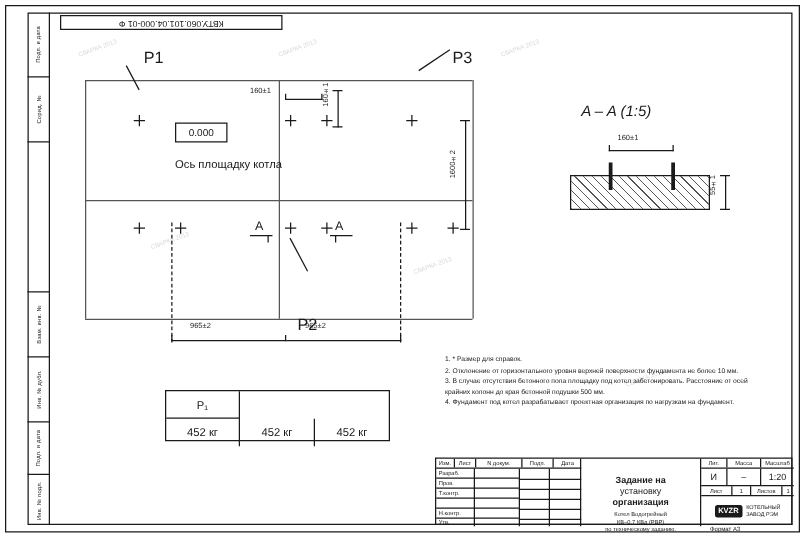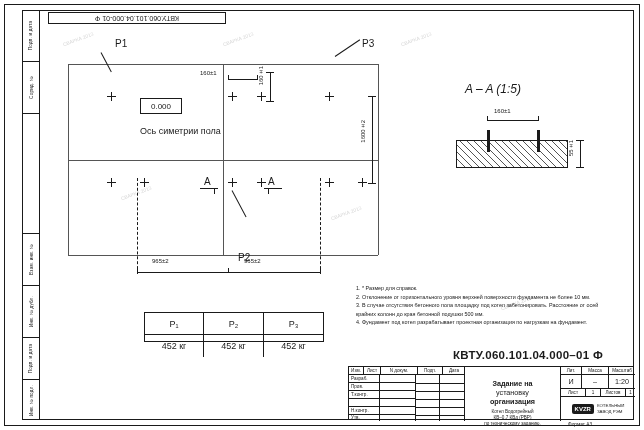--- a/index.html
+++ b/index.html
@@ -5,21 +5,21 @@
   html,body{margin:0;padding:0;background:#ffffff;}
   body{width:644px;height:430px;overflow:hidden;font-family:"Liberation Sans",sans-serif;color:#1a1a1a;}
   #sheet{position:relative;width:644px;height:430px;background:#fff;}
   .frame-outer{position:absolute;left:4px;top:4px;width:636px;height:422px;border:1px solid #1a1a1a;box-sizing:border-box;}
   .frame-inner{position:absolute;left:22px;top:10px;width:612px;height:410px;border:1px solid #1a1a1a;box-sizing:border-box;}
   .lcol{position:absolute;left:22px;top:10px;width:18px;height:410px;border-right:1px solid #1a1a1a;box-sizing:border-box;}
   .lcell{position:absolute;left:0;width:18px;border-bottom:1px solid #1a1a1a;box-sizing:border-box;
          display:flex;align-items:center;justify-content:center;}
   .vtext{transform:rotate(-90deg);white-space:nowrap;font-size:4.6px;letter-spacing:.2px;}
   .dim{position:absolute;font-size:6px;white-space:nowrap;}
-  .lbl{position:absolute;font-size:10px;white-space:nowrap;}
+  .lbl{position:absolute;font-size:13px;white-space:nowrap;}
   .tick{position:absolute;background:#1a1a1a;width:1px;height:5px;}
   .dl{position:absolute;background:#1a1a1a;height:1px;}
   .dv{position:absolute;background:#1a1a1a;width:1px;}
   .thin-h{position:absolute;border-top:1px solid #555;}
   .thin-v{position:absolute;border-left:1px solid #555;}
   .plus{position:absolute;width:9px;height:9px;}
   .plus:before,.plus:after{content:"";position:absolute;background:#1a1a1a;}
   .plus:before{left:0;top:4px;width:9px;height:1px;}
   .plus:after{top:0;left:4px;height:9px;width:1px;}
   .boxlbl{position:absolute;border:1px solid #1a1a1a;font-size:8px;display:flex;align-items:center;justify-content:center;background:#fff;}
@@ -130,21 +130,21 @@
   <div class="dl" style="left:229px;top:272px;width:92px;"></div>
   <div class="tick" style="left:320px;top:268px;"></div>
   <div class="dim" style="left:244px;top:258px;">965±2</div>
   <div class="dv" style="left:137px;top:178px;height:96px;border-left:1px dashed #1a1a1a;background:none;"></div>
   <div class="dv" style="left:320px;top:178px;height:96px;border-left:1px dashed #1a1a1a;background:none;"></div>
 
   <div class="boxlbl" style="left:140px;top:98px;width:40px;height:14px;">
     <span>0.000</span>
   </div>
 
-  <div class="lbl" style="left:140px;top:126px;font-size:9px;">Ось симетрии пола</div>
+  <div class="lbl" style="left:140px;top:126px;font-size:9px;">Ось площадку котла</div>
 
   <div class="lbl" style="left:204px;top:176px;font-size:10px;">A</div>
   <div class="lbl" style="left:268px;top:176px;font-size:10px;">A</div>
   <div class="dl" style="left:200px;top:188px;width:18px;"></div>
   <div class="dl" style="left:264px;top:188px;width:18px;"></div>
   <div class="dv" style="left:214px;top:188px;height:6px;"></div>
   <div class="dv" style="left:268px;top:188px;height:6px;"></div>
 
   <div class="lbl" style="left:465px;top:82px;font-size:12px;font-style:italic;">A – A (1:5)</div>
 
@@ -160,32 +160,27 @@
   <div class="dv" style="left:580px;top:140px;height:28px;"></div>
   <div class="dl" style="left:576px;top:140px;width:8px;"></div>
   <div class="dl" style="left:576px;top:167px;width:8px;"></div>
   <div class="dim" style="left:568px;top:140px;writing-mode:vertical-rl;transform:rotate(180deg);">55±1</div>
 
   <div class="notes" style="left:356px;top:284px;width:250px;">1. * Размер для справок.
 2. Отклонение от горизонтального уровня верхней поверхности фундамента не более 10 мм.
 3. В случае отсутствия бетонного пола площадку под котел забетонировать. Расстояние от осей крайних колонн до края бетонной подушки 500 мм.
 4. Фундамент под котел разрабатывает проектная организация по нагрузкам на фундамент.</div>
 
-  <div class="tbl" style="left:144px;top:312px;width:180px;height:30px;">
+  <div class="tbl" style="left:132px;top:312px;width:180px;height:41px;">
     <div class="tbl-cell" style="left:0;top:0;width:59px;height:22px;border-right:1px solid #1a1a1a;border-bottom:1px solid #1a1a1a;box-sizing:border-box;">P₁</div>
-    <div class="tbl-cell" style="left:59px;top:0;width:60px;height:22px;border-right:1px solid #1a1a1a;border-bottom:1px solid #1a1a1a;box-sizing:border-box;">P₂</div>
-    <div class="tbl-cell" style="left:119px;top:0;width:59px;height:22px;border-bottom:1px solid #1a1a1a;box-sizing:border-box;">P₃</div>
     <div class="tbl-cell" style="left:0;top:22px;width:59px;height:22px;border-right:1px solid #1a1a1a;box-sizing:border-box;">452 кг</div>
     <div class="tbl-cell" style="left:59px;top:22px;width:60px;height:22px;border-right:1px solid #1a1a1a;box-sizing:border-box;">452 кг</div>
     <div class="tbl-cell" style="left:119px;top:22px;width:59px;height:22px;box-sizing:border-box;">452 кг</div>
   </div>
 
-  <div style="position:absolute;left:428px;top:346px;width:200px;height:18px;display:flex;align-items:center;justify-content:center;">
-    <span class="tb-big" style="position:static;">КВТУ.060.101.04.000–01  Ф</span>
-  </div>
 
   <div class="titleblock" style="left:348px;top:366px;width:286px;height:54px;">
 
     <div style="position:absolute;left:0;top:0;width:116px;height:54px;border-right:1px solid #1a1a1a;box-sizing:border-box;">
       <div style="position:absolute;left:0;top:0;width:116px;height:8px;border-bottom:1px solid #1a1a1a;box-sizing:border-box;display:flex;">
         <div style="width:14px;border-right:1px solid #1a1a1a;display:flex;align-items:center;justify-content:center;">
             <span class="tb-txt" style="position:static;">Изм.</span>
           </div>
         <div style="width:16px;border-right:1px solid #1a1a1a;display:flex;align-items:center;justify-content:center;">
             <span class="tb-txt" style="position:static;">Лист</span>

